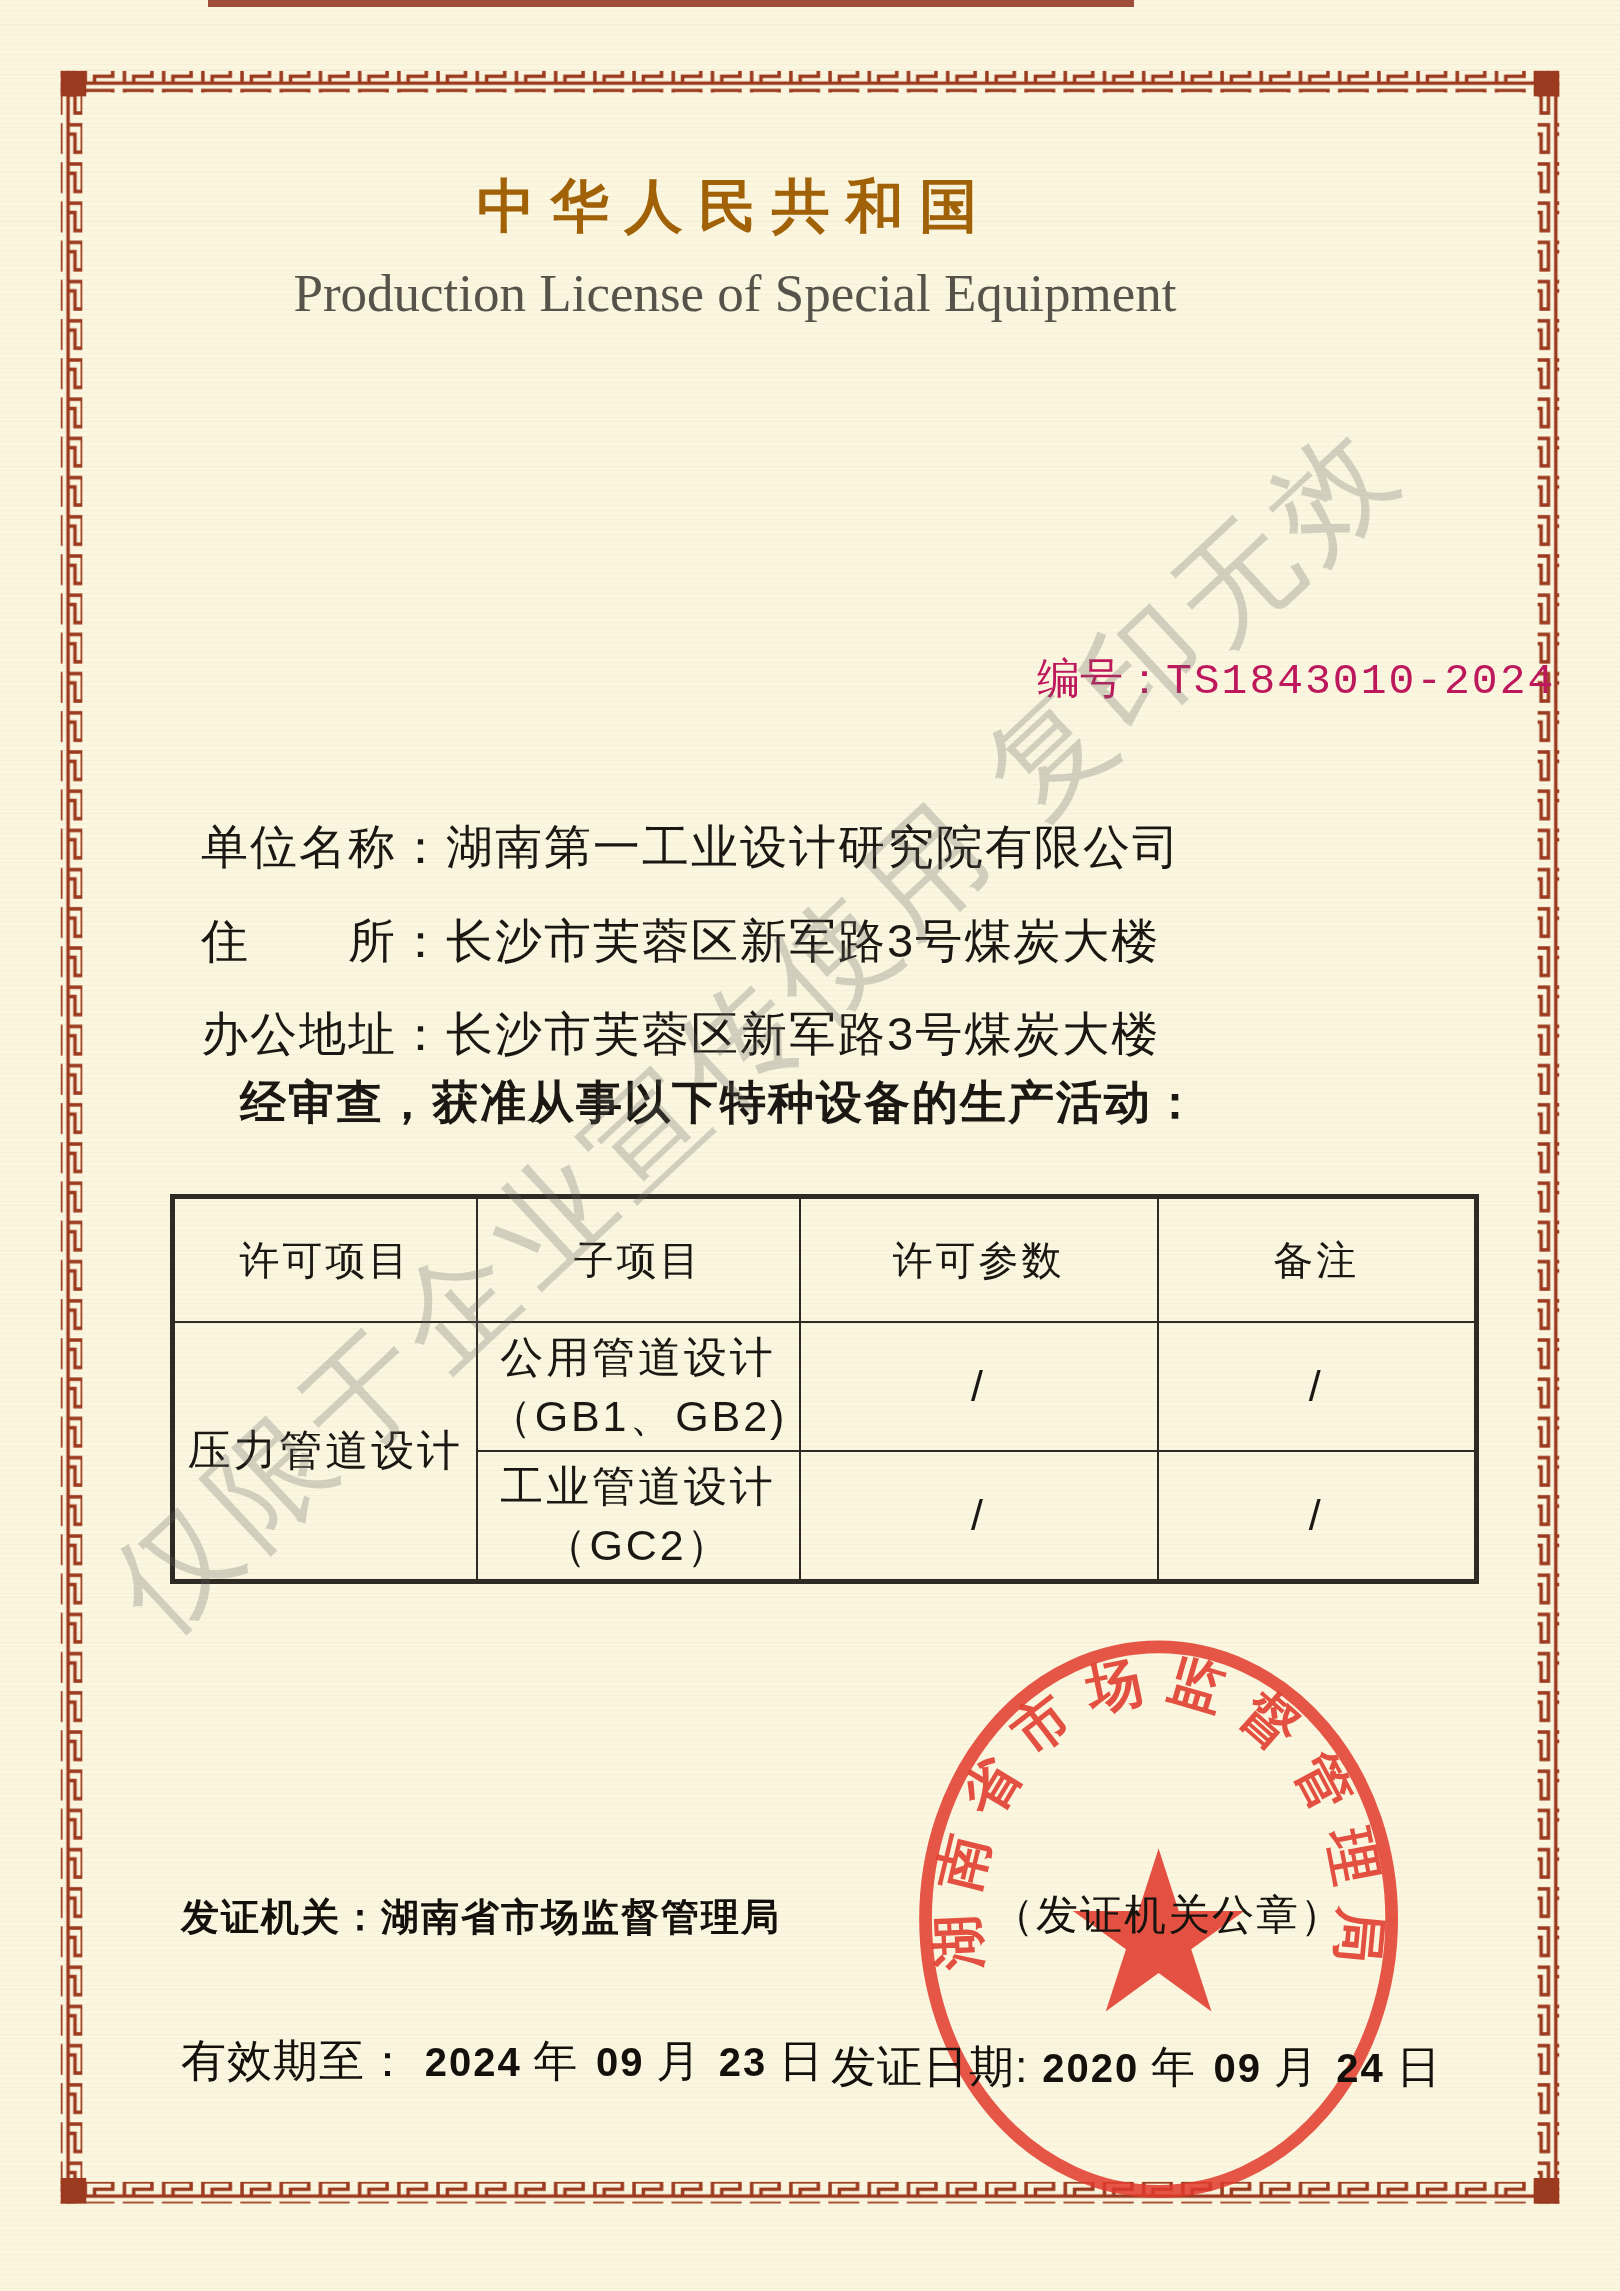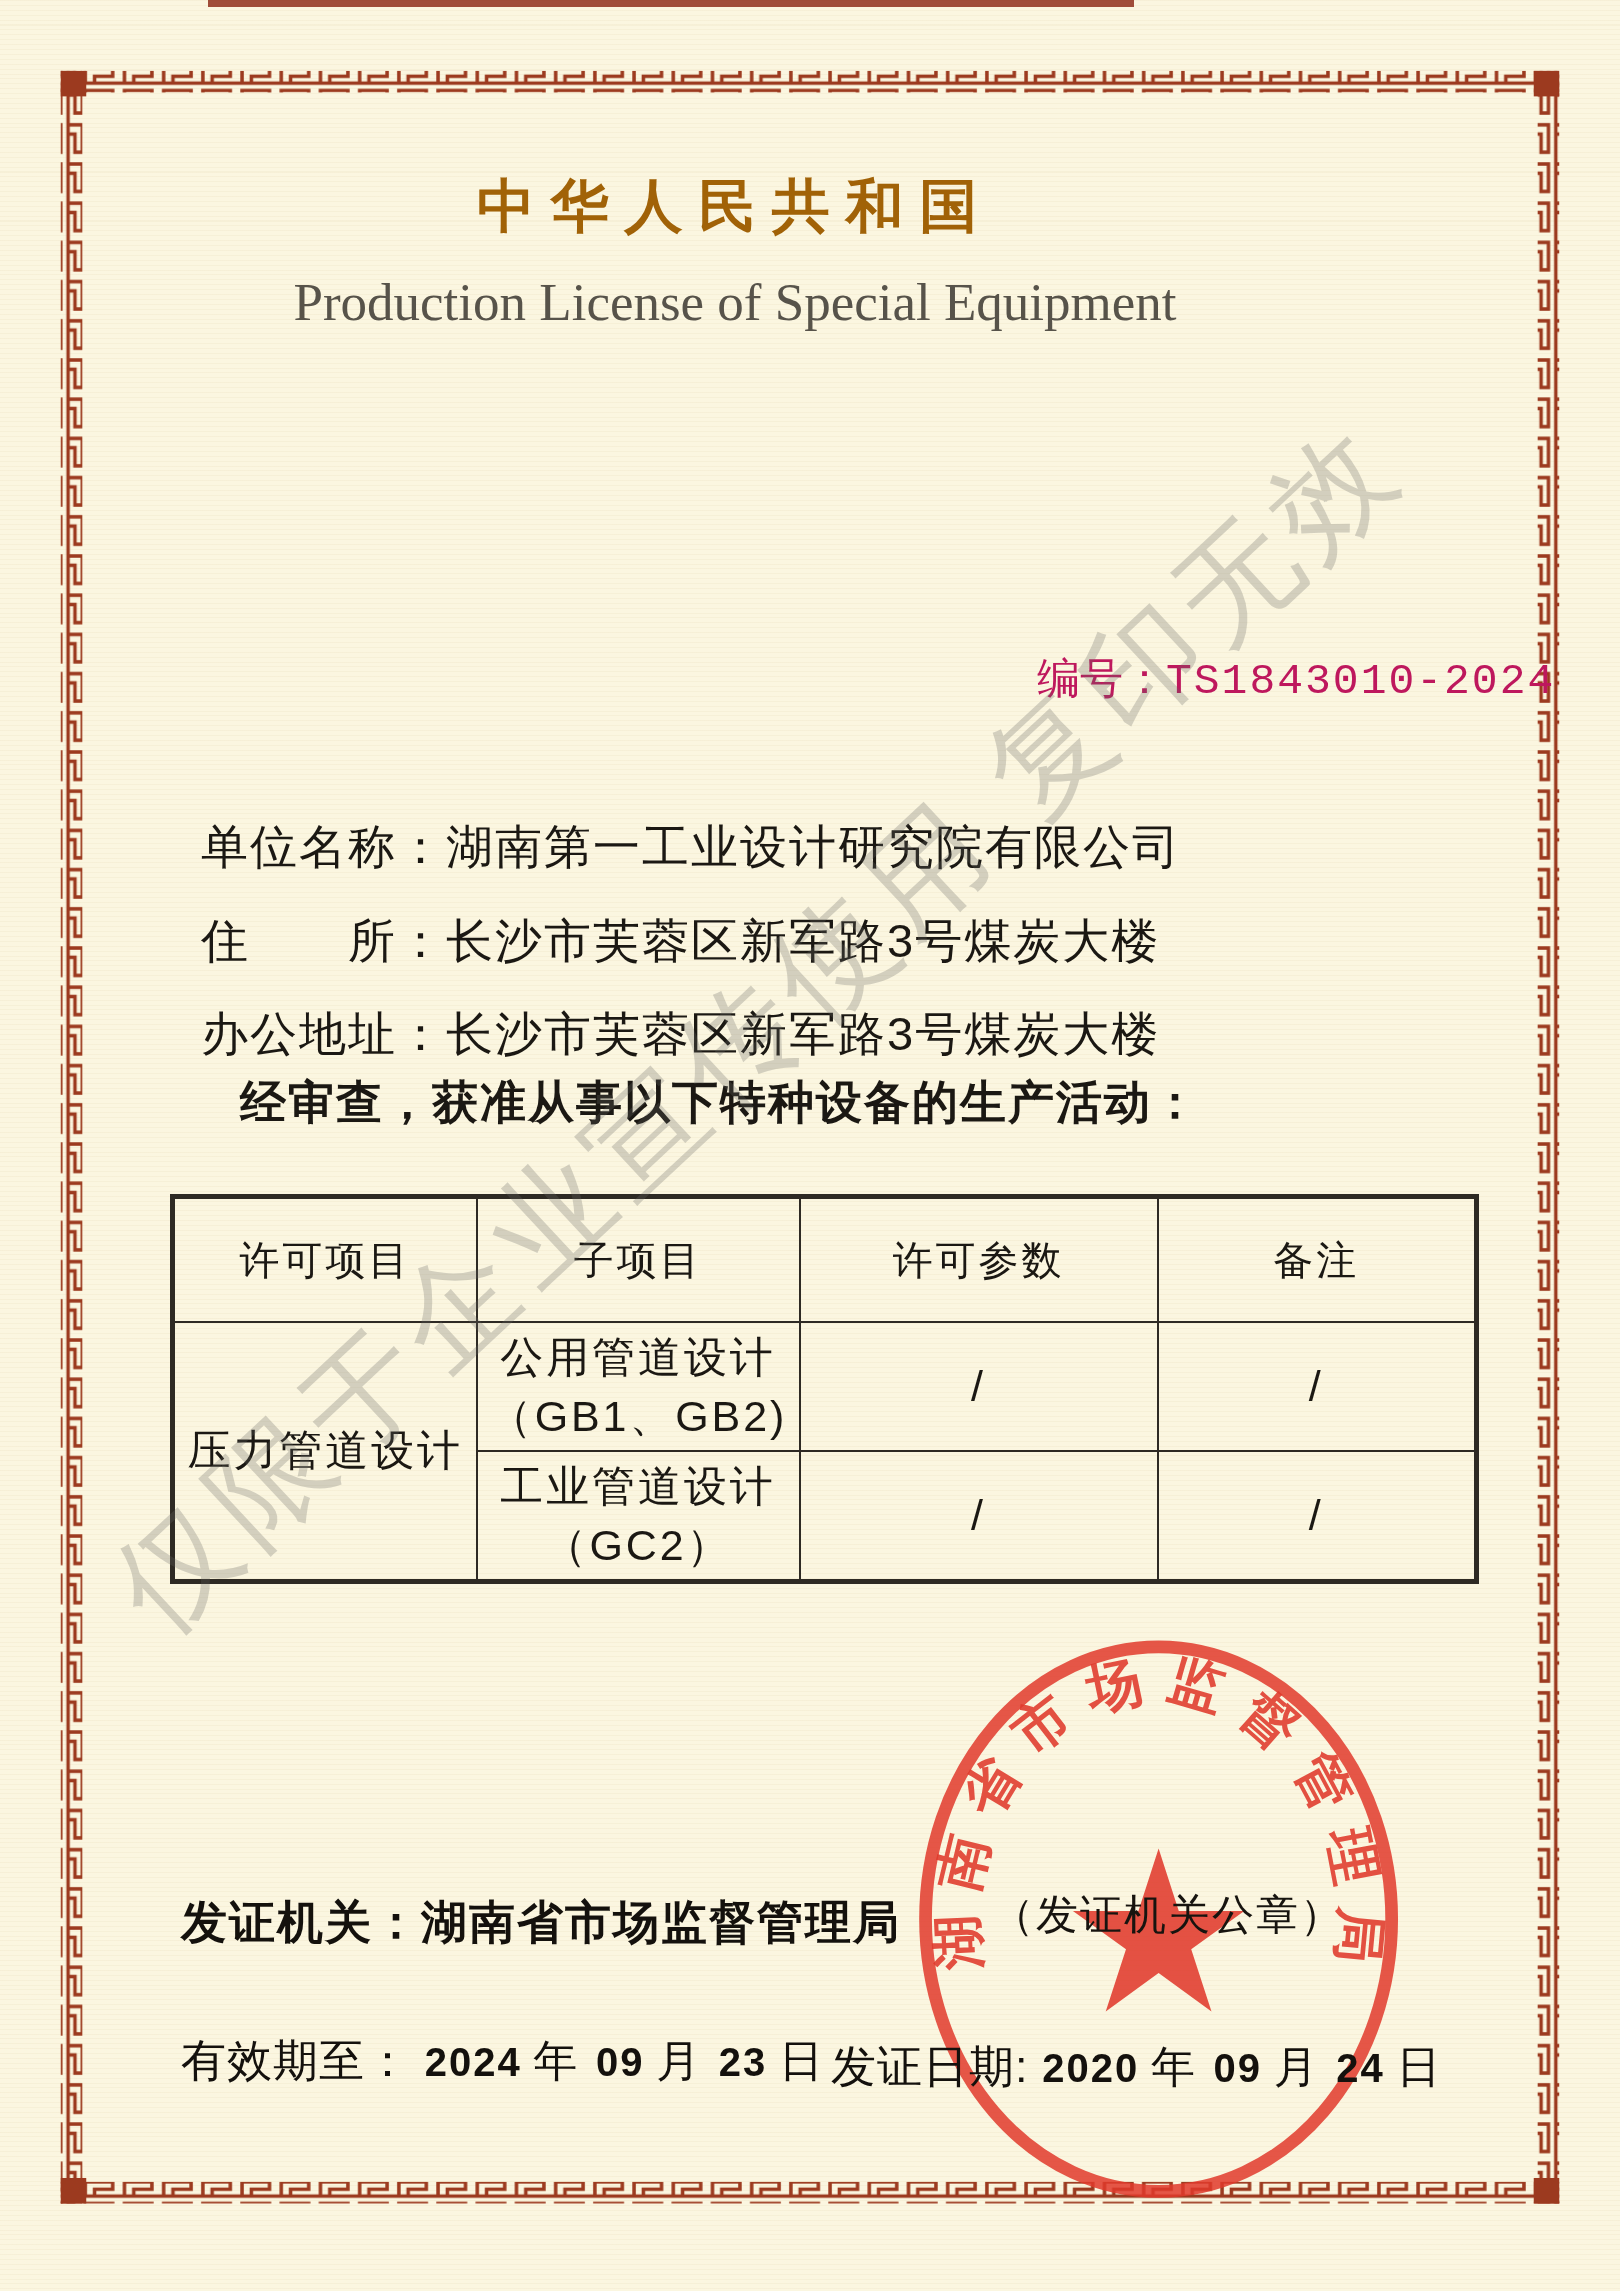--- a/index.html
+++ b/index.html
@@ -13,39 +13,39 @@
     color:#161310;
   }
   .abs{position:absolute;}
   
   .scan-strip{top:0;left:208px;width:926px;height:6.9px;background:#8f2f1c;opacity:.85;}
   
   .title-wrap{top:174px;left:0;width:1470px;text-align:center;z-index:2;}
   .t-cn1{font-size:58px;font-weight:bold;color:#a16207;letter-spacing:15.7px;line-height:1.1;}
   .t-cn2{font-size:90px;font-weight:bold;color:#a2331e;letter-spacing:5.9px;line-height:1.1;margin-top:19.6px;}
   .t-en{font-family:"Liberation Serif", serif;color:#57534a;font-size:53px;line-height:1.0;}
-  .t-en1{margin-top:38px;}
+  .t-en1{margin-top:29px;}
   .t-en2{margin-top:15.7px;}
   
   .license-line{top:650px;left:1037px;z-index:2;font-size:43px;color:#be185d;}
   .license-line .no{font-family:"Liberation Mono", monospace;letter-spacing:2px;font-size:43px;}
   
   .field{left:201px;z-index:2;font-size:47px;color:#1b1813;letter-spacing:2px;}
   .f1{top:816px;} .f2{top:910px;} .f3{top:1003px;}
   .statement{top:1072px;left:240px;z-index:2;font-size:46px;font-weight:600;color:#1b1813;letter-spacing:2px;}
   
   table.lic{position:absolute;left:170px;top:1194px;width:1304px;z-index:2;
     border-collapse:collapse;border:5.9px solid #2e2a24;table-layout:fixed;}
   table.lic td{border:2.9px solid #2e2a24;text-align:center;vertical-align:middle;
     font-size:43px;color:#1b1813;letter-spacing:2.9px;}
   table.lic tr.head td{height:120px;font-size:40px;}
   table.lic tr.r td{height:125px;}
   .subcell div{line-height:1.35;}
   
-  .issuer{top:1892px;left:181px;z-index:2;font-size:46px;font-weight:600;letter-spacing:2px;color:#14110d;}
+  .issuer{top:1892px;left:181px;z-index:2;font-size:38px;font-weight:600;letter-spacing:2px;color:#14110d;}
   .validline,.issueline{z-index:7;font-size:45px;color:#14110d;letter-spacing:1px;}
   .validline{top:2031px;left:181px;}
   .issueline{top:2037px;left:831px;}
   .datepart .num{font-weight:bold;font-size:40px;letter-spacing:2px;margin:0 7.8px 0 13.7px;}
   .datepart .unit{font-size:44px;margin:0 3.9px;}
   .seal-note{top:1887px;left:992px;z-index:7;font-size:42px;color:#17140f;letter-spacing:2px;}
   
   .watermark{top:1529px;left:135px;z-index:5;font-size:118px;letter-spacing:9.8px;
     color:rgba(105,103,98,0.27);white-space:nowrap;
     transform:rotate(-43deg);transform-origin:0 50%;pointer-events:none;font-weight:400;}

